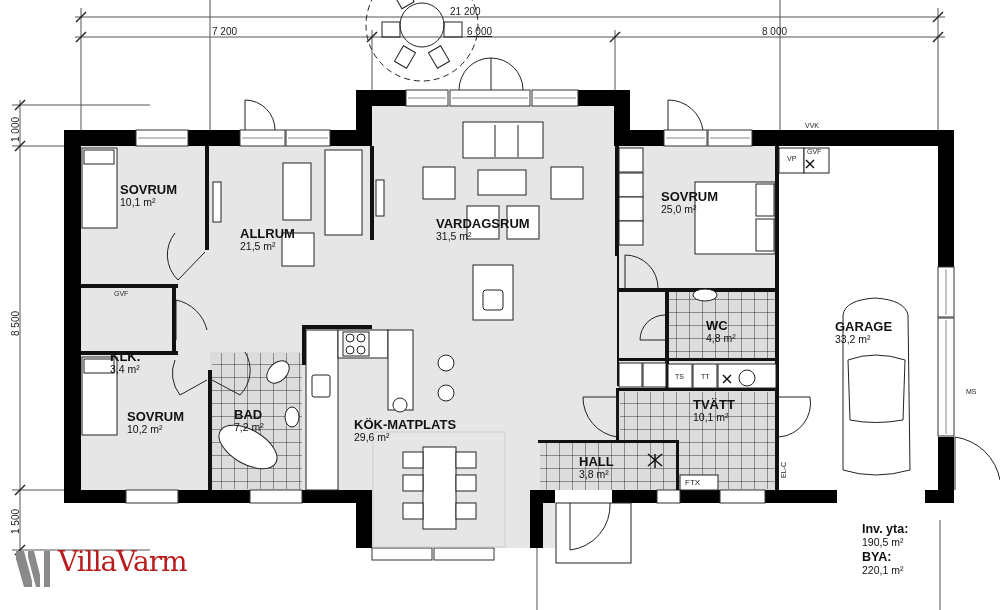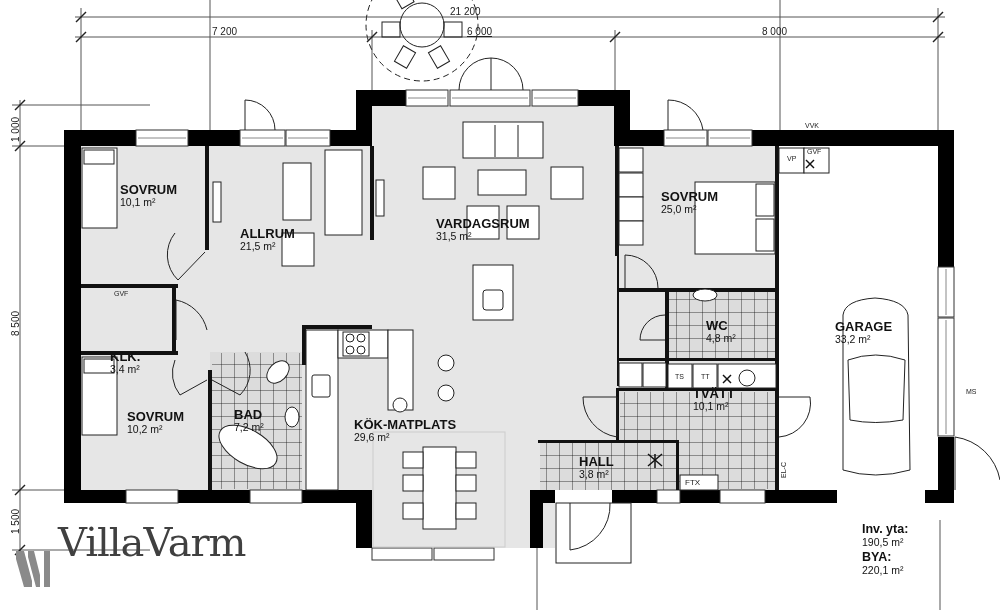--- a/index.html
+++ b/index.html
@@ -4,21 +4,21 @@
 <style>
   html,body{margin:0;padding:0;background:#fff;}
   body{width:1000px;height:610px;position:relative;overflow:hidden;font-family:"Liberation Sans",sans-serif;color:#111;}
   svg{position:absolute;left:0;top:0;}
   .lbl{position:absolute;line-height:1.1;white-space:nowrap;}
   .room-name{font-weight:bold;font-size:13px;}
   .room-area{font-size:10.5px;}
   .dim{position:absolute;font-size:10px;color:#222;white-space:nowrap;}
   .dimv{position:absolute;font-size:10px;color:#222;white-space:nowrap;transform:rotate(-90deg);transform-origin:left top;}
   .small{position:absolute;font-size:7px;color:#222;white-space:nowrap;}
-  .logo{position:absolute;left:14px;top:519px;font-family:"DejaVu Serif",serif;font-size:40px;color:#404040;letter-spacing:-1px;}
+  .logo{position:absolute;left:14px;top:545px;font-family:"DejaVu Serif",serif;font-size:28px;color:#b91c1c;letter-spacing:-1px;}
   .logo-mark{position:absolute;left:16px;top:551px;}
   .stats{position:absolute;left:862px;top:522px;}
   .stats .h{font-weight:bold;font-size:12.5px;}
   .stats .v{font-size:10.5px;margin-bottom:2px;}
 </style>
 </head>
 <body>
 
 <svg width="1000" height="610" viewBox="0 0 1000 610">
 
@@ -306,21 +306,21 @@
   <div class="room-area">29,6 m²</div>
 </div>
 <div class="lbl" style="left:661px;top:190px;">
   <div class="room-name">SOVRUM</div>
   <div class="room-area">25,0 m²</div>
 </div>
 <div class="lbl" style="left:706px;top:319px;">
   <div class="room-name">WC</div>
   <div class="room-area">4,8 m²</div>
 </div>
-<div class="lbl" style="left:693px;top:387px;">
+<div class="lbl" style="left:693px;top:398px;">
   <div class="room-name">TVÄTT</div>
   <div class="room-area">10,1 m²</div>
 </div>
 <div class="lbl" style="left:579px;top:455px;">
   <div class="room-name">HALL</div>
   <div class="room-area">3,8 m²</div>
 </div>
 <div class="lbl" style="left:835px;top:320px;">
   <div class="room-name">GARAGE</div>
   <div class="room-area">33,2 m²</div>

